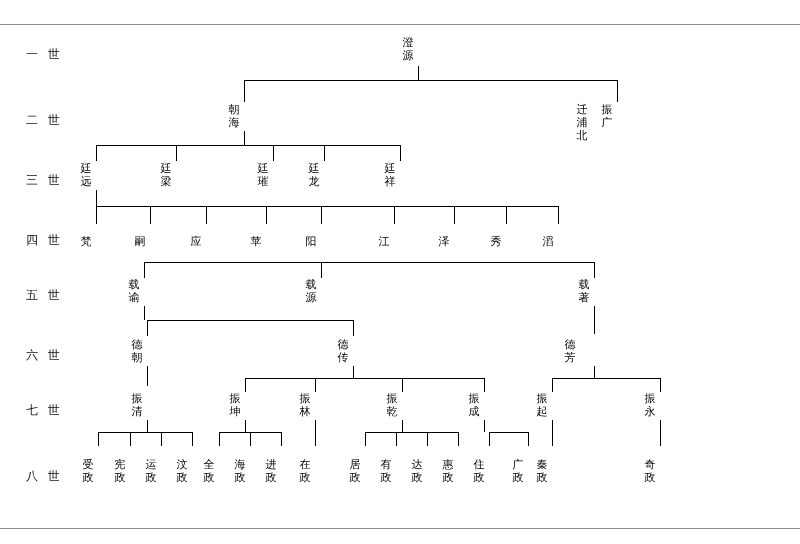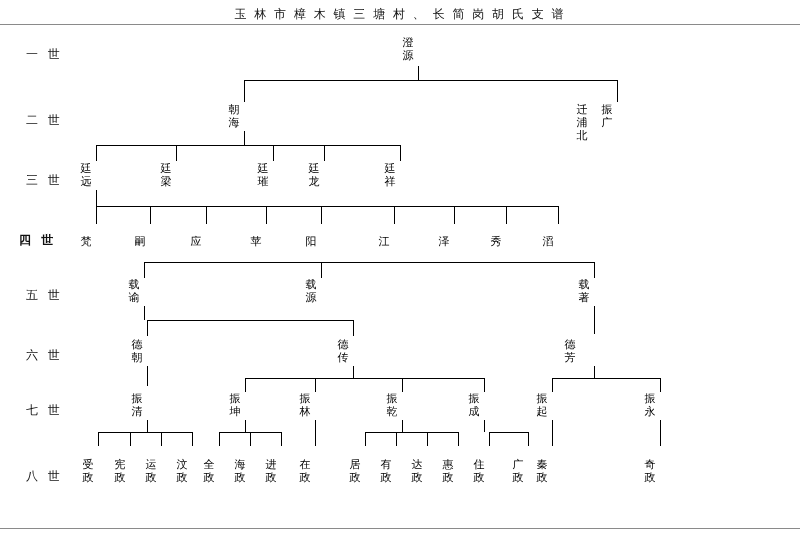--- a/index.html
+++ b/index.html
@@ -61,29 +61,28 @@
     background: #000000;
   }
   .vline { width: 1px; }
   .hline { height: 1px; }
 </style>
 </head>
 <body>
 
 <div id="page">
 
-  <div id="title">玉 林 市 樟 木 镇 三 塘 村 、 长 简 岗 胡 氏 支 谱</div>
   <div class="hrule" id="rule-top"></div>
   <div class="hrule" id="rule-bottom"></div>
 
   <div id="gen-labels">
       <div class="gen-label" style="left: 26px; top: 46px;">一 世</div>
       <div class="gen-label" style="left: 26px; top: 112px;">二 世</div>
       <div class="gen-label" style="left: 26px; top: 172px;">三 世</div>
-      <div class="gen-label" style="left: 19px; top: 232px; font-weight: bold;">四 世</div>
+      <div class="gen-label" style="left: 26px; top: 232px;">四 世</div>
       <div class="gen-label" style="left: 26px; top: 287px;">五 世</div>
       <div class="gen-label" style="left: 26px; top: 347px;">六 世</div>
       <div class="gen-label" style="left: 26px; top: 402px;">七 世</div>
       <div class="gen-label" style="left: 26px; top: 468px;">八 世</div>
     </div>
   <div id="lines-layer">
       <div class="line vline" style="left: 418px; top: 66px; height: 14px;"></div>
       <div class="line hline" style="left: 244px; top: 80px; width: 374px;"></div>
       <div class="line vline" style="left: 244px; top: 80px; height: 22px;"></div>
       <div class="line vline" style="left: 617px; top: 80px; height: 22px;"></div>

